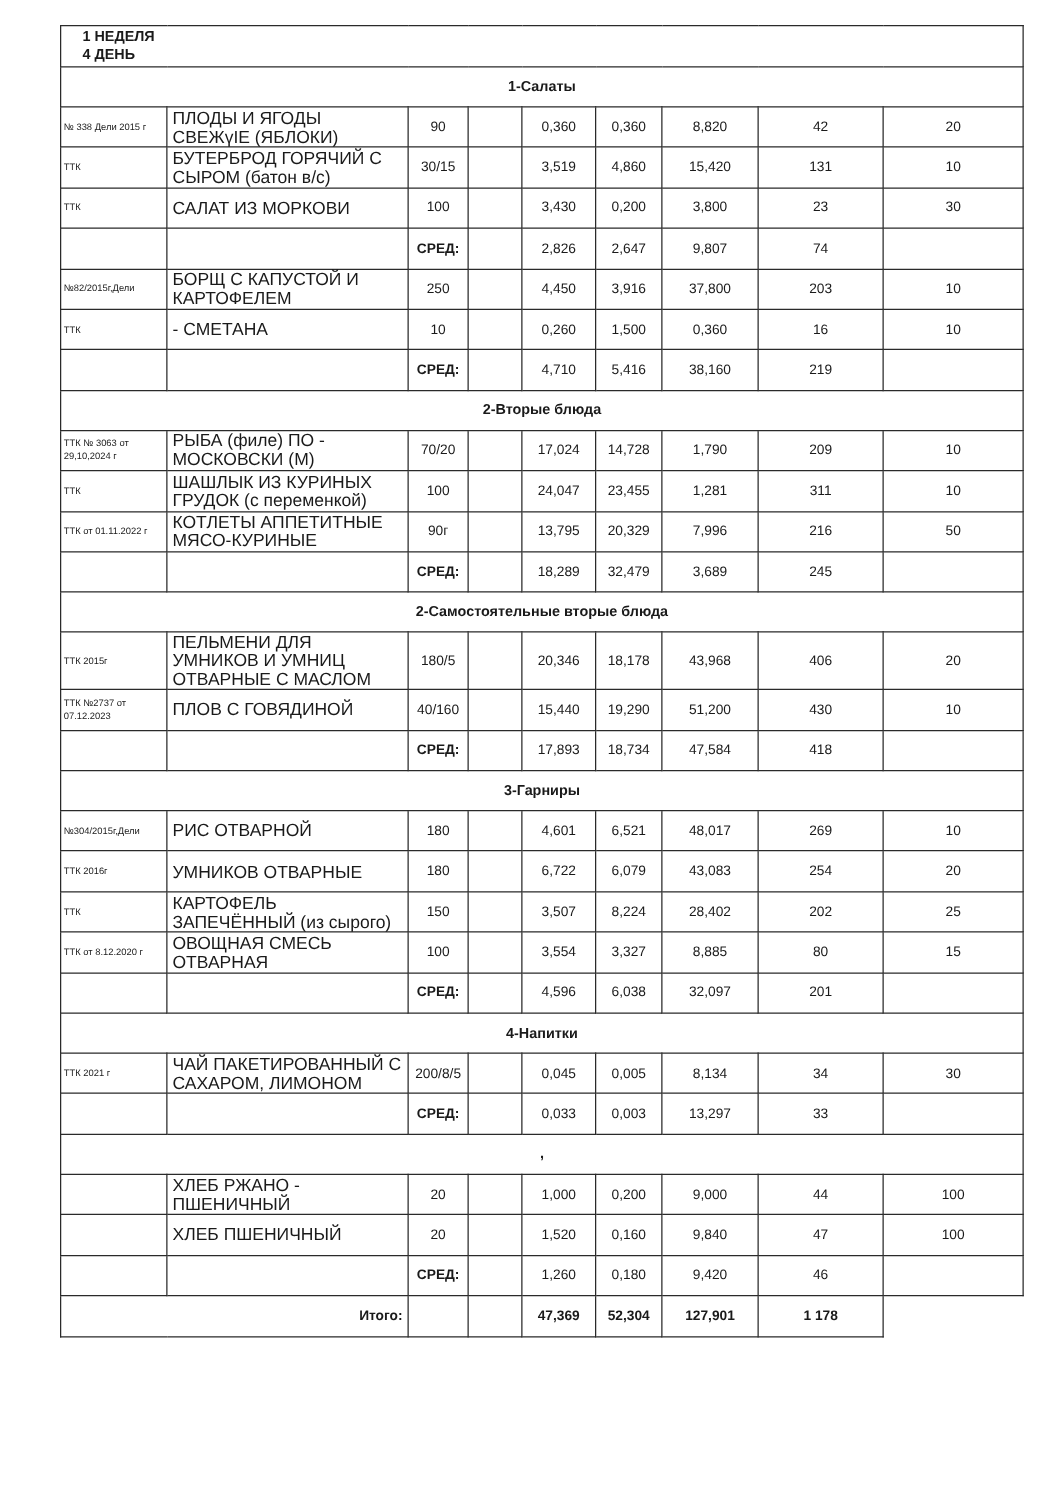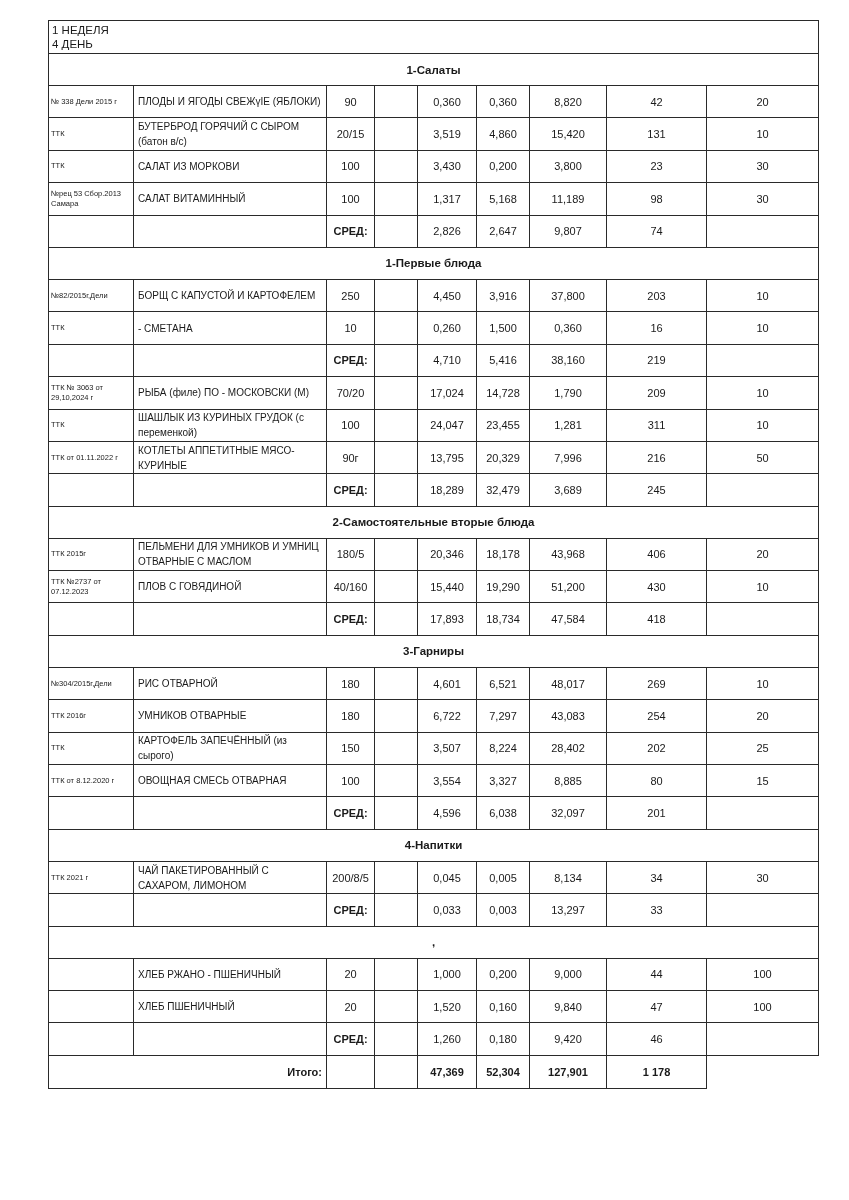--- a/index.html
+++ b/index.html
@@ -5,24 +5,24 @@
   html, body { margin: 0; padding: 0; background: #ffffff; }
   body { width: 849px; height: 1200px; position: relative; overflow: hidden;
          font-family: "Liberation Sans", sans-serif; color: #1a1a1a; }
   .sheet { position: absolute; left: 48px; top: 20px; width: 770px; }
   table { border-collapse: collapse; table-layout: fixed; width: 770px; }
   td { border: 1.2px solid #2a2a2a; font-size: 11px; padding: 0 4px; vertical-align: middle; line-height: 14px; }
   tr.r { height: 32.4px; }
   tr.sec { height: 32px; }
   tr.sec td { text-align: center; font-weight: bold; font-size: 11.5px; }
   td.src { font-size: 7.5px; line-height: 10px; padding: 0 2px; }
-  td.name { font-size: 10px; line-height: 15px; }
+  td.name { font-size: 14px; line-height: 15px; }
   td.c { text-align: center; }
   td.b { font-weight: bold; }
-  td.hdr { font-weight: normal; font-size: 11.5px; line-height: 14px; padding: 2px 3px; height: 28px; vertical-align: top; border-bottom: 1.2px solid #2a2a2a; }
+  td.hdr { font-weight: bold; font-size: 11.5px; line-height: 14px; padding: 2px 17px; height: 28px; vertical-align: top; border-bottom: 1.2px solid #2a2a2a; }
   td.nob { border: none; }
   td.rt { text-align: right; font-weight: bold; padding-left: 36px; }
   tr.total td.tot-last { border-right: 1.2px solid #2a2a2a; }
 </style>
 </head>
 <body>
 
 <div class="sheet">
   <table>
     <colgroup>
@@ -53,64 +53,50 @@
           <td class="c"></td>
           <td class="c">0,360</td>
           <td class="c">0,360</td>
           <td class="c">8,820</td>
           <td class="c">42</td>
           <td class="c">20</td>
         </tr>
         <tr class="r">
           <td class="src">ТТК</td>
           <td class="name">БУТЕРБРОД ГОРЯЧИЙ С  СЫРОМ (батон в/с)</td>
-          <td class="c">20/15</td>
+          <td class="c">30/15</td>
           <td class="c"></td>
           <td class="c">3,519</td>
           <td class="c">4,860</td>
           <td class="c">15,420</td>
           <td class="c">131</td>
           <td class="c">10</td>
         </tr>
         <tr class="r">
           <td class="src">ТТК</td>
           <td class="name">САЛАТ ИЗ МОРКОВИ</td>
           <td class="c">100</td>
           <td class="c"></td>
           <td class="c">3,430</td>
           <td class="c">0,200</td>
           <td class="c">3,800</td>
           <td class="c">23</td>
           <td class="c">30</td>
         </tr>
         <tr class="r">
-          <td class="src">№рец 53 Сбор.2013 Самара</td>
-          <td class="name">САЛАТ ВИТАМИННЫЙ</td>
-          <td class="c">100</td>
-          <td class="c"></td>
-          <td class="c">1,317</td>
-          <td class="c">5,168</td>
-          <td class="c">11,189</td>
-          <td class="c">98</td>
-          <td class="c">30</td>
-        </tr>
-        <tr class="r">
           <td></td>
           <td></td>
           <td class="c b">СРЕД:</td>
           <td></td>
           <td class="c">2,826</td>
           <td class="c">2,647</td>
           <td class="c">9,807</td>
           <td class="c">74</td>
           <td></td>
         </tr>
-        <tr class="sec">
-          <td colspan="9">1-Первые блюда</td>
-        </tr>
         <tr class="r">
           <td class="src">№82/2015г,Дели</td>
           <td class="name">БОРЩ С КАПУСТОЙ И КАРТОФЕЛЕМ</td>
           <td class="c">250</td>
           <td class="c"></td>
           <td class="c">4,450</td>
           <td class="c">3,916</td>
           <td class="c">37,800</td>
           <td class="c">203</td>
           <td class="c">10</td>
@@ -129,20 +115,23 @@
         <tr class="r">
           <td></td>
           <td></td>
           <td class="c b">СРЕД:</td>
           <td></td>
           <td class="c">4,710</td>
           <td class="c">5,416</td>
           <td class="c">38,160</td>
           <td class="c">219</td>
           <td></td>
+        </tr>
+        <tr class="sec">
+          <td colspan="9">2-Вторые блюда</td>
         </tr>
         <tr class="r">
           <td class="src">ТТК № 3063 от 29,10,2024 г</td>
           <td class="name">РЫБА (филе) ПО - МОСКОВСКИ (М)</td>
           <td class="c">70/20</td>
           <td class="c"></td>
           <td class="c">17,024</td>
           <td class="c">14,728</td>
           <td class="c">1,790</td>
           <td class="c">209</td>
@@ -230,21 +219,21 @@
           <td class="c">48,017</td>
           <td class="c">269</td>
           <td class="c">10</td>
         </tr>
         <tr class="r">
           <td class="src">ТТК 2016г</td>
           <td class="name">УМНИКОВ ОТВАРНЫЕ</td>
           <td class="c">180</td>
           <td class="c"></td>
           <td class="c">6,722</td>
-          <td class="c">7,297</td>
+          <td class="c">6,079</td>
           <td class="c">43,083</td>
           <td class="c">254</td>
           <td class="c">20</td>
         </tr>
         <tr class="r">
           <td class="src">ТТК</td>
           <td class="name">КАРТОФЕЛЬ ЗАПЕЧЁННЫЙ  (из сырого)</td>
           <td class="c">150</td>
           <td class="c"></td>
           <td class="c">3,507</td>

